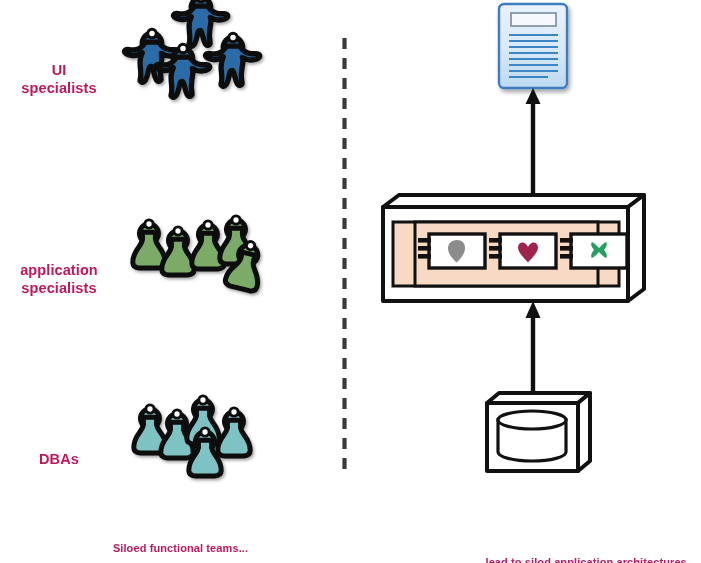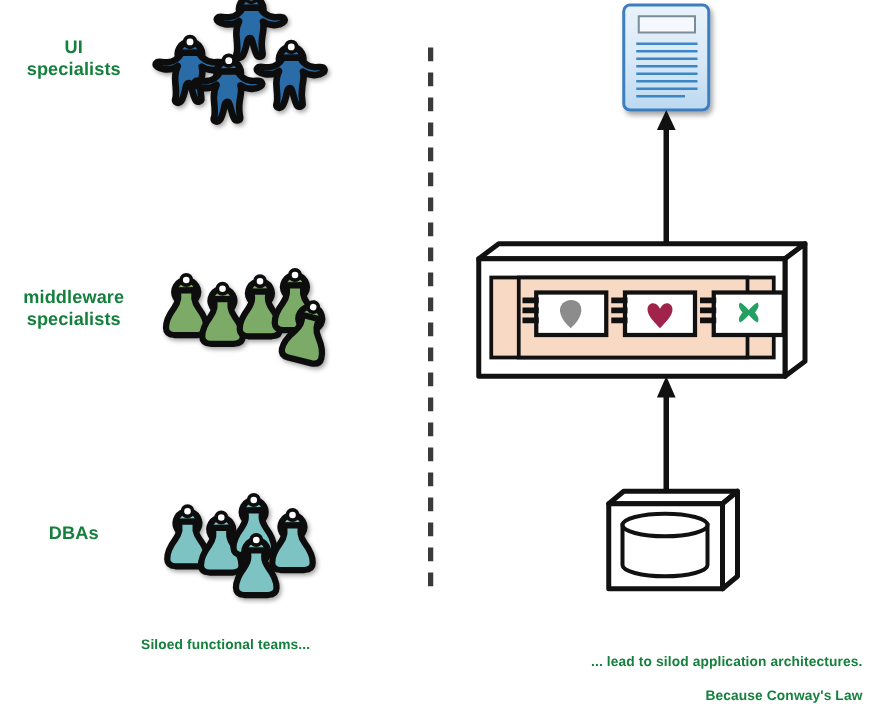--- a/index.html
+++ b/index.html
@@ -17,25 +17,26 @@
   #canvas {
     position: absolute;
     left: 0; top: 0;
     width: 701px;
     height: 563px;
   }
   .lbl {
     position: absolute;
     font-family: "Liberation Sans", sans-serif;
     font-weight: bold;
-    color: #15803d;
+    color: #be185d;
     text-align: center;
     line-height: 1.25;
     white-space: pre-line;
     letter-spacing: 0.1px;
+    margin-top: 32px;
   }
   .lbl-role {
     font-size: 14.5px;
   }
   .lbl-caption {
     font-size: 11px;
   }
   #label-ui {
     left: 0px; top: 29px; width: 118px;
   }
@@ -255,21 +256,21 @@
     <rect x="487" y="403" width="91" height="68" fill="#ffffff" stroke="#111111" stroke-width="4" stroke-linejoin="round"></rect>
 
     <path d="M 498,420 L 498,452 A 34,9 0 0 0 566,452 L 566,420 Z" fill="#ffffff" stroke="#111111" stroke-width="3.2"></path>
     <ellipse cx="532" cy="420" rx="34" ry="9" fill="#ffffff" stroke="#111111" stroke-width="3.2"></ellipse>
   </g>
 </svg>
 
 <div class="lbl lbl-role" id="label-ui">UI
 specialists</div>
 
-<div class="lbl lbl-role" id="label-middleware">middleware
+<div class="lbl lbl-role" id="label-middleware">application
 specialists</div>
 
 <div class="lbl lbl-role" id="label-dbas">DBAs</div>
 
 <div class="lbl lbl-caption" id="caption-left">Siloed functional teams...</div>
 
 <div class="lbl lbl-caption" id="caption-right">
   <span>... lead to silod application architectures.</span><br>
   <span>Because Conway's Law</span>
 </div>

